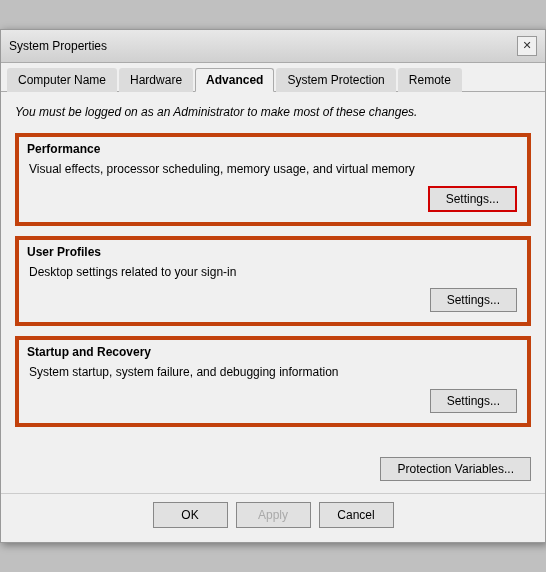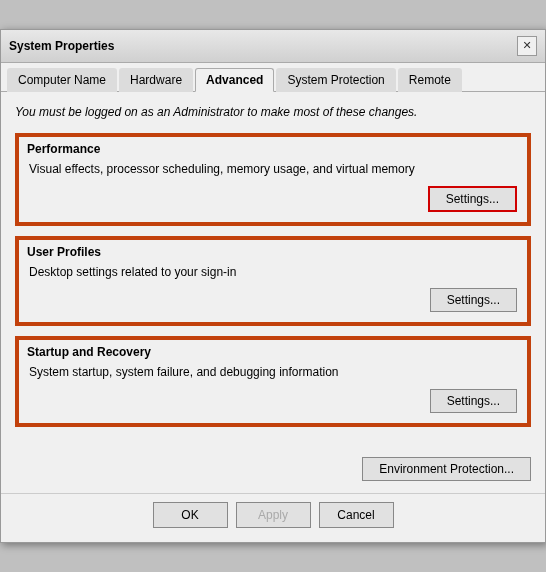--- a/index.html
+++ b/index.html
@@ -29,21 +29,21 @@
       background: linear-gradient(to bottom, #e8e8e8, #d0d0d0);
       display: flex;
       align-items: center;
       justify-content: space-between;
       padding: 6px 8px;
       border-bottom: 1px solid #aaa;
     }
 
     .title-bar-text {
       font-size: 12px;
-      font-weight: 700;
+      font-weight: 400;
       color: #000;
     }
 
     .close-btn {
       width: 20px;
       height: 20px;
       background: #f0f0f0;
       border: 1px solid #999;
       cursor: pointer;
       display: flex;
@@ -236,21 +236,21 @@
       <div class="section-inner">
         <p class="section-desc">System startup, system failure, and debugging information</p>
         <div class="section-btn-row">
           <button class="settings-btn">Settings...</button>
         </div>
       </div>
     </div>
   </div>
 
   <div class="bottom-section">
-    <button class="env-btn">Environment Protection...</button>
+    <button class="env-btn">Protection Variables...</button>
   </div>
 
   <div class="footer-buttons">
     <button class="footer-btn">OK</button>
     <button class="footer-btn disabled">Apply</button>
     <button class="footer-btn">Cancel</button>
   </div>
 </div>
 
 </body></html>

